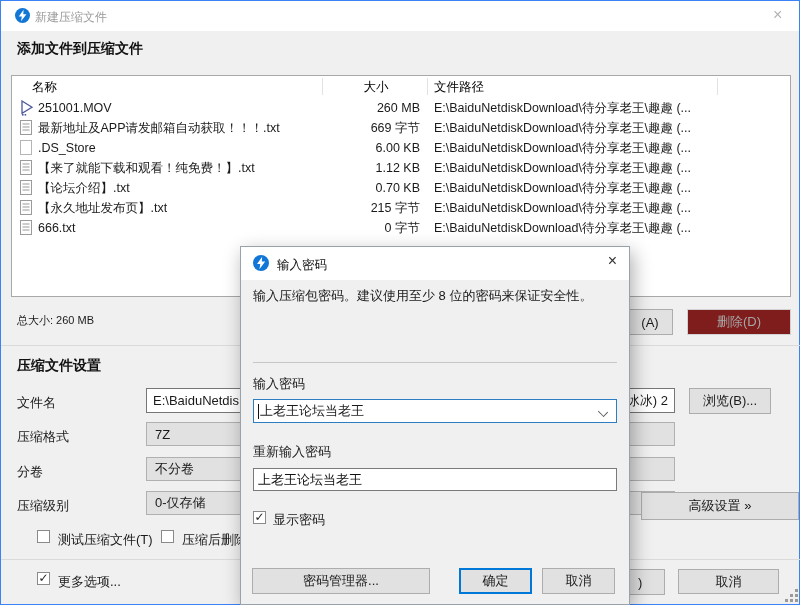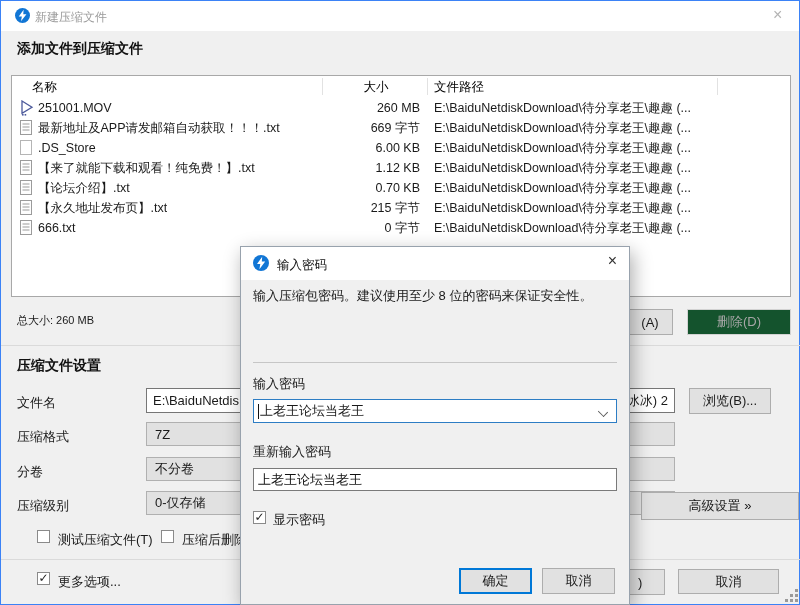--- a/index.html
+++ b/index.html
@@ -18,21 +18,21 @@
   .hcell{position:absolute;top:3px;color:#000000}
   .rows{position:absolute;left:0;top:22px;right:0}
   .frow{position:relative;height:20px;line-height:20px;white-space:nowrap}
   .ficon{position:absolute;left:8px;top:2px}
   .fname{position:absolute;left:26px;overflow:hidden;max-width:290px;text-overflow:clip}
   .fsize{position:absolute;left:320px;width:88px;text-align:right}
   .fpath{position:absolute;left:422px}
   .total{position:absolute;left:16px;top:312px;font-size:11px}
   .btn{position:absolute;background:#e1e1e1;border:1px solid #adadad;box-sizing:border-box;
        font-size:13px;display:flex;align-items:center;justify-content:center;cursor:default}
-  .btn-disabled{background:#14532d;border-color:#d2d2d2;color:#a6a6a6}
+  .btn-disabled{background:#7f1d1d;border-color:#d2d2d2;color:#a6a6a6}
   .hline{position:absolute;left:0;width:800px;height:1px;background:#dadada}
   .flabel{position:absolute;left:16px;font-size:13px}
   .tinput{position:absolute;background:#fff;border:1px solid #767676;box-sizing:border-box;
           font-size:13px;display:flex;align-items:center;padding:0 6px}
   .combo-gray{position:absolute;background:#e1e1e1;border:1px solid #b0b0b0;box-sizing:border-box;
           font-size:13px;display:flex;align-items:center;padding:0 8px}
   .cb{position:absolute;width:13px;height:13px;background:#fff;border:1px solid #8a8a8a;
       box-sizing:border-box;font-size:12px;line-height:11px;text-align:center;color:#222}
   .cb-label{position:absolute;font-size:13px;white-space:nowrap}
   .grip{position:absolute;left:784px;top:598px;width:3px;height:3px;background:#9a9a9a;
@@ -230,15 +230,16 @@
     <span>上老王论坛当老王</span>
     <span class="chev"></span>
   </div>
 
   <div class="d-label" style="top:196px">重新输入密码</div>
   <input class="d-input" type="text" value="上老王论坛当老王" style="">
 
   <span class="cb" style="left:12px;top:264px"><span>✓</span></span>
   <span class="cb-label" style="left:32px;top:264px">显示密码</span>
 
+  <div class="btn" style="left:11px;top:321px;width:178px;height:26px">密码管理器...</div>
   <div class="btn ok-border" style="left:218px;top:321px;width:73px;height:26px">确定</div>
   <div class="btn" style="left:301px;top:321px;width:73px;height:26px">取消</div>
 </div>
 
 </body></html>

